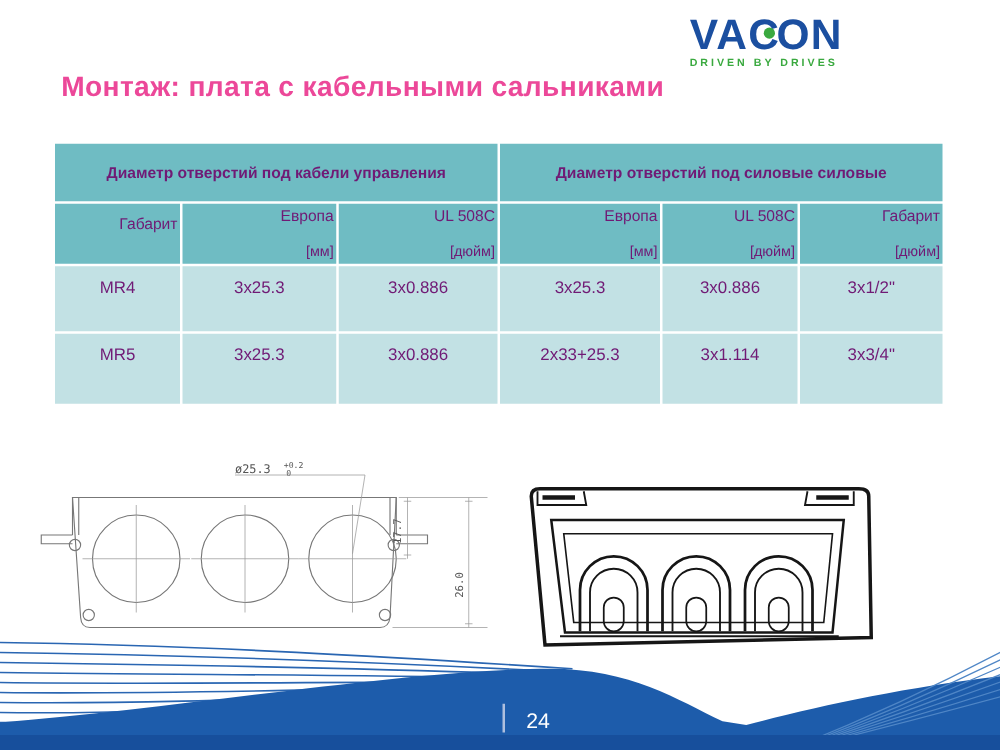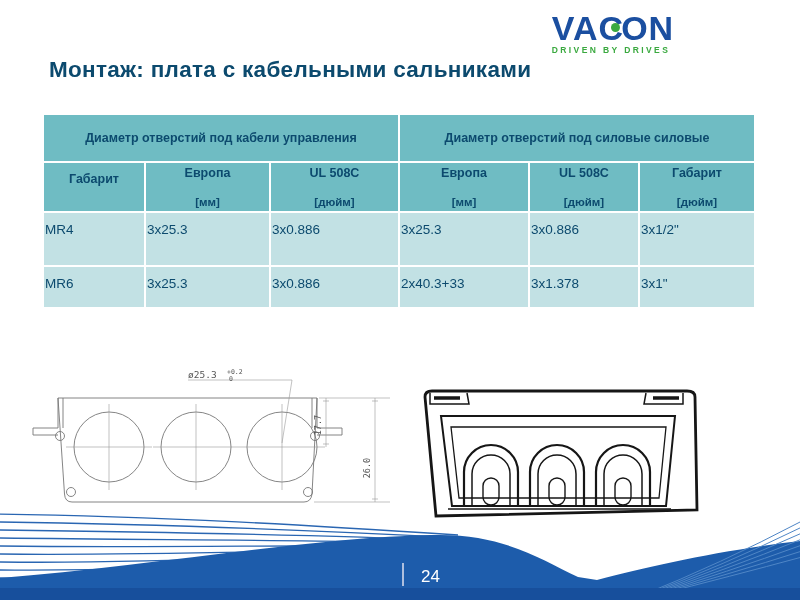--- a/index.html
+++ b/index.html
@@ -6,28 +6,28 @@
   #slide{
     position:relative;width:800px;height:600px;background:#ffffff;overflow:hidden;
     font-family:"Liberation Sans", sans-serif;
   }
   
   #logo{position:absolute;left:528px;top:10px;width:170px;text-align:center;}
   .logo-word{font-weight:bold;font-size:34px;letter-spacing:1px;color:#1b4fa0;line-height:36px;white-space:nowrap;}
   .logo-dot{display:inline-block;width:9px;height:9px;border-radius:50%;background:#3aa93f;margin:0 1px 0 -13px;vertical-align:8px;}
   .logo-tagline{font-size:8.5px;font-weight:bold;letter-spacing:2.4px;color:#3aa93f;text-align:center;margin-top:-1px;padding-right:4px;white-space:nowrap;}
   
-  #title{position:absolute;left:49px;top:57px;width:640px;font-size:22.5px;font-weight:bold;color:#0c4a6e;letter-spacing:.3px;}
-  
-  #tbl{position:absolute;left:42px;top:113px;border-collapse:separate;border-spacing:2px;table-layout:fixed;width:714px;color:#0c4a6e;}
+  #title{position:absolute;left:49px;top:57px;width:640px;font-size:22.5px;font-weight:bold;color:#ec4899;letter-spacing:.3px;}
+  
+  #tbl{position:absolute;left:42px;top:113px;border-collapse:separate;border-spacing:2px;table-layout:fixed;width:714px;color:#701a75;}
   #tbl td{overflow:hidden;}
   .ghead{background:#6fbcc3;font-size:12.5px;font-weight:bold;text-align:center;vertical-align:middle;height:42px;padding:2px 14px;}
-  .chead{background:#6fbcc3;font-size:12.5px;text-align:center;vertical-align:middle;height:44px;padding:2px;font-weight:bold;}
+  .chead{background:#6fbcc3;font-size:12.5px;text-align:right;vertical-align:middle;height:44px;padding:2px;}
   .chead .unit{font-size:11.5px;margin-top:16px;}
-  .cell{background:#c2e1e4;font-size:13.5px;text-align:left;vertical-align:top;padding-top:9px;}
+  .cell{background:#c2e1e4;font-size:13.5px;text-align:center;vertical-align:top;padding-top:9px;}
   
   #drawLeft{position:absolute;left:30px;top:365px;}
   #drawRight{position:absolute;left:415px;top:384px;}
   .dimtext{font-family:"DejaVu Sans Mono", monospace;fill:#555;}
   
   #footer{position:absolute;left:0;top:508px;width:800px;height:92px;}
 </style>
 </head>
 <body>
 
@@ -81,27 +81,27 @@
           </td>
     </tr>
     <tr style="height:52px">
       <td class="cell">MR4</td>
       <td class="cell">3x25.3</td>
       <td class="cell">3x0.886</td>
       <td class="cell">3x25.3</td>
       <td class="cell">3x0.886</td>
       <td class="cell">3x1/2"</td>
     </tr>
-    <tr style="height:40px">
-      <td class="cell">MR6</td>
+    <tr style="height:56px">
+      <td class="cell">MR5</td>
       <td class="cell">3x25.3</td>
       <td class="cell">3x0.886</td>
-      <td class="cell">2x40.3+33</td>
-      <td class="cell">3x1.378</td>
-      <td class="cell">3x1"</td>
+      <td class="cell">2x33+25.3</td>
+      <td class="cell">3x1.114</td>
+      <td class="cell">3x3/4"</td>
     </tr>
   </tbody>
     </table>
 
   <svg id="drawLeft" width="365" height="148" viewBox="0 0 365 148">
     <g stroke="#777" stroke-width="0.9" fill="none">
 
       <path d="M28,33 L287,33 L282,129 Q281,137 274,137 L42,137 Q35,137 34.5,129 Z"></path>
 
       <path d="M33,33 V63 M28,33 V63 M282,33 V63 M287,33 V63"></path>

